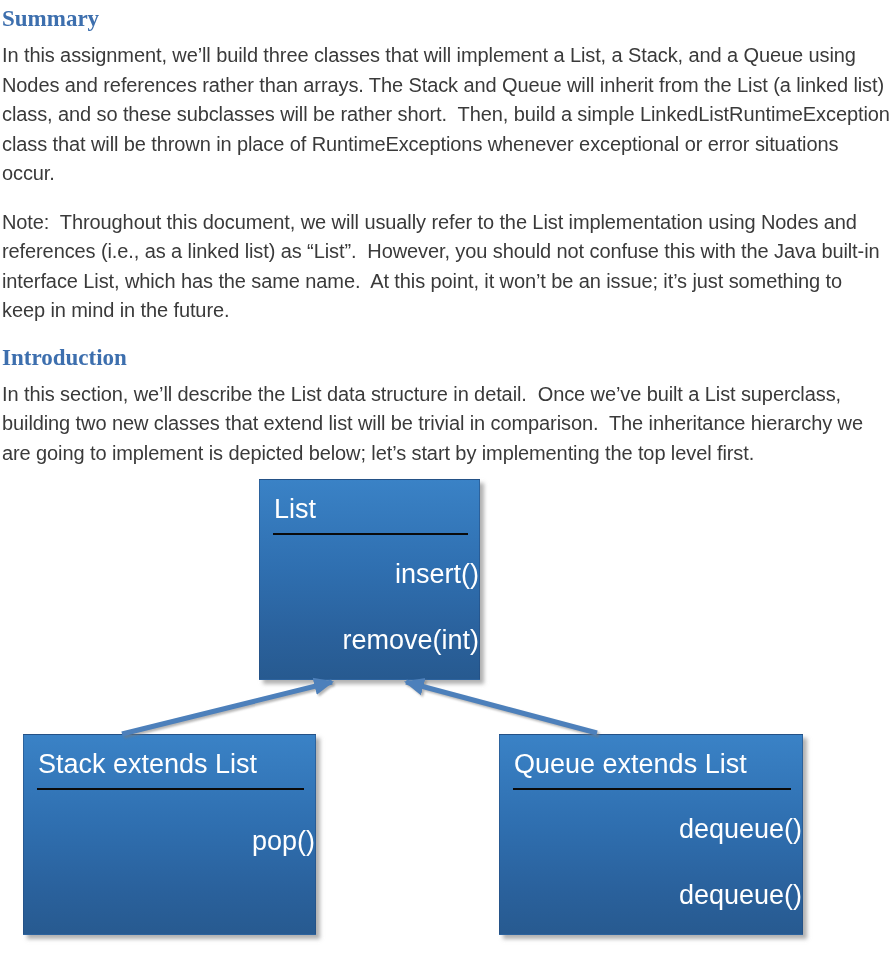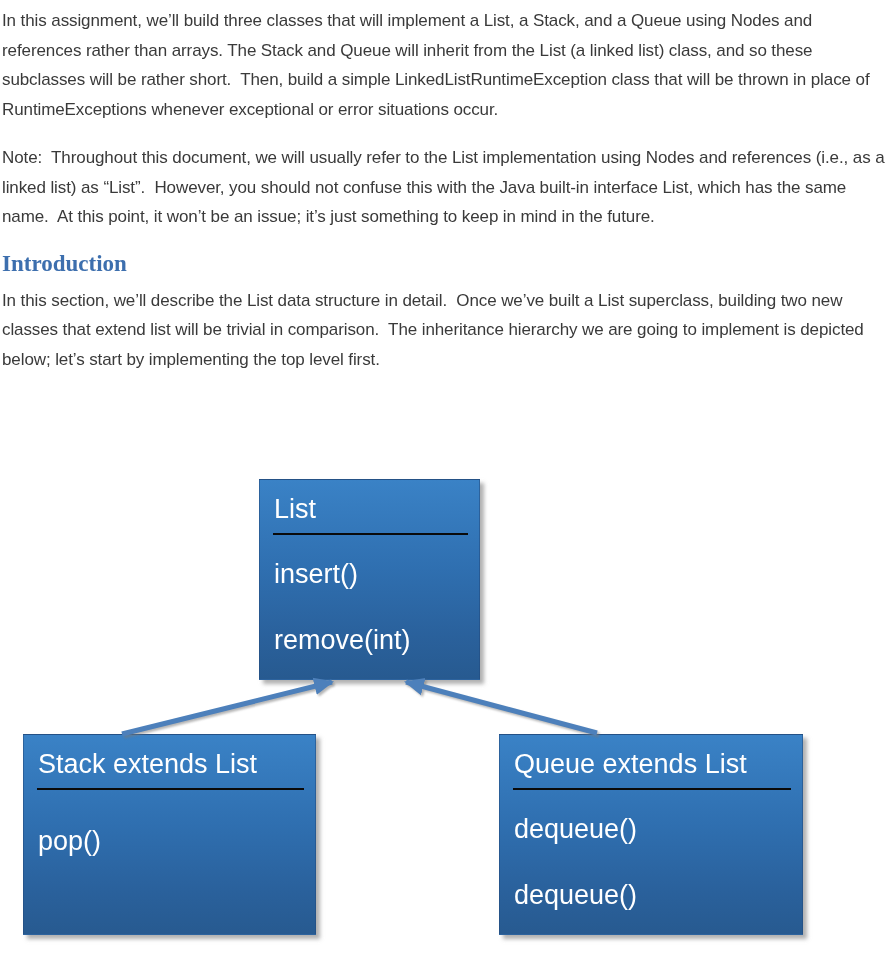--- a/index.html
+++ b/index.html
@@ -16,21 +16,21 @@
   .section-heading {
     font-family: "Liberation Serif", serif;
     font-weight: bold;
     font-size: 23px;
     line-height: 26px;
     color: #3d6fae;
     margin: 0 0 9px 0;
   }
   .section-heading.second { margin-top: 8px; }
   .body-para {
-    font-size: 17px;
+    font-size: 20px;
     line-height: 29.5px;
     color: #3a3a3a;
     letter-spacing: -0.1px;
     margin: 0 0 19px 0;
     white-space: pre-wrap;
     width: 888px;
   }
   .body-para.last { margin-bottom: 0; }
 
   
@@ -60,33 +60,35 @@
   .cls-sep {
     border-top: 2px solid #0a0a0a;
     margin: 9px 11px 0 13px;
     height: 0;
   }
   .cls-method {
     font-size: 27px;
     line-height: 30px;
     margin: 24px 0 0 14px;
     white-space: nowrap;
+    text-align: right;
   }
   .cls-method.second { margin-top: 36px; }
   .arrow-layer {
     position: absolute;
     left: 0; top: 0;
     filter: drop-shadow(2px 2px 1.2px rgba(120, 120, 120, 0.55));
   }
 </style>
 </head>
 <body>
 
 <div class="page">
 
+  <div class="section-heading">Summary</div>
 
   <div class="body-para">In this assignment, we’ll build three classes that will implement a List, a Stack, and a Queue using Nodes and references rather than arrays. The Stack and Queue will inherit from the List (a linked list) class, and so these subclasses will be rather short.  Then, build a simple LinkedListRuntimeException class that will be thrown in place of RuntimeExceptions whenever exceptional or error situations occur.</div>
 
   <div class="body-para">Note:  Throughout this document, we will usually refer to the List implementation using Nodes and references (i.e., as a linked list) as “List”.  However, you should not confuse this with the Java built-in interface List, which has the same name.  At this point, it won’t be an issue; it’s just something to keep in mind in the future.</div>
 
   <div class="section-heading second">Introduction</div>
 
   <div class="body-para last">In this section, we’ll describe the List data structure in detail.  Once we’ve built a List superclass, building two new classes that extend list will be trivial in comparison.  The inheritance hierarchy we are going to implement is depicted below; let’s start by implementing the top level first.</div>
 
   <div class="diagram">

